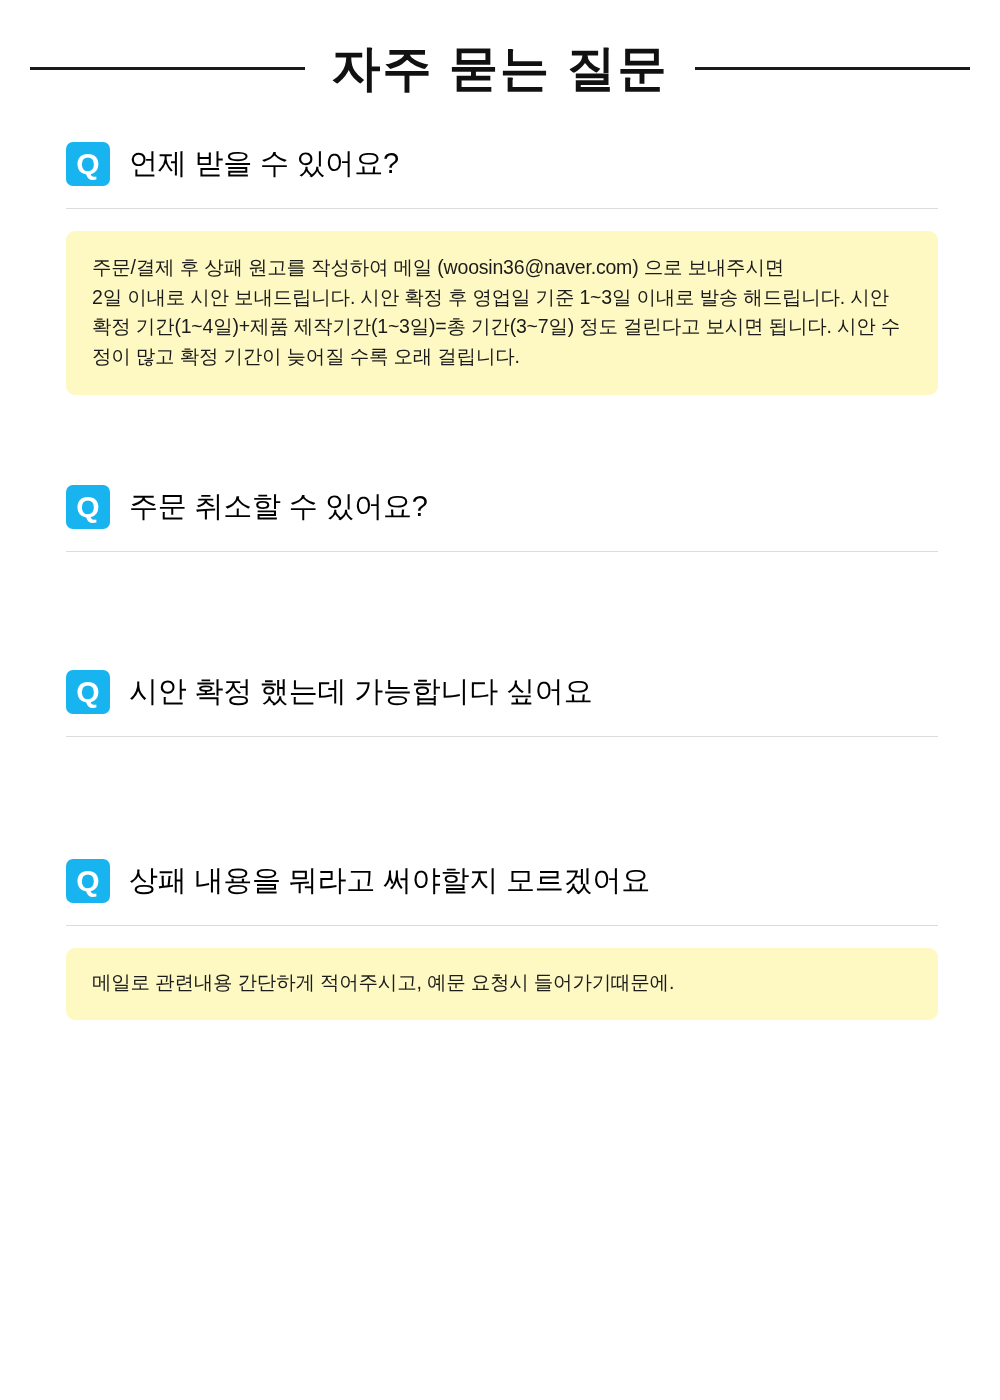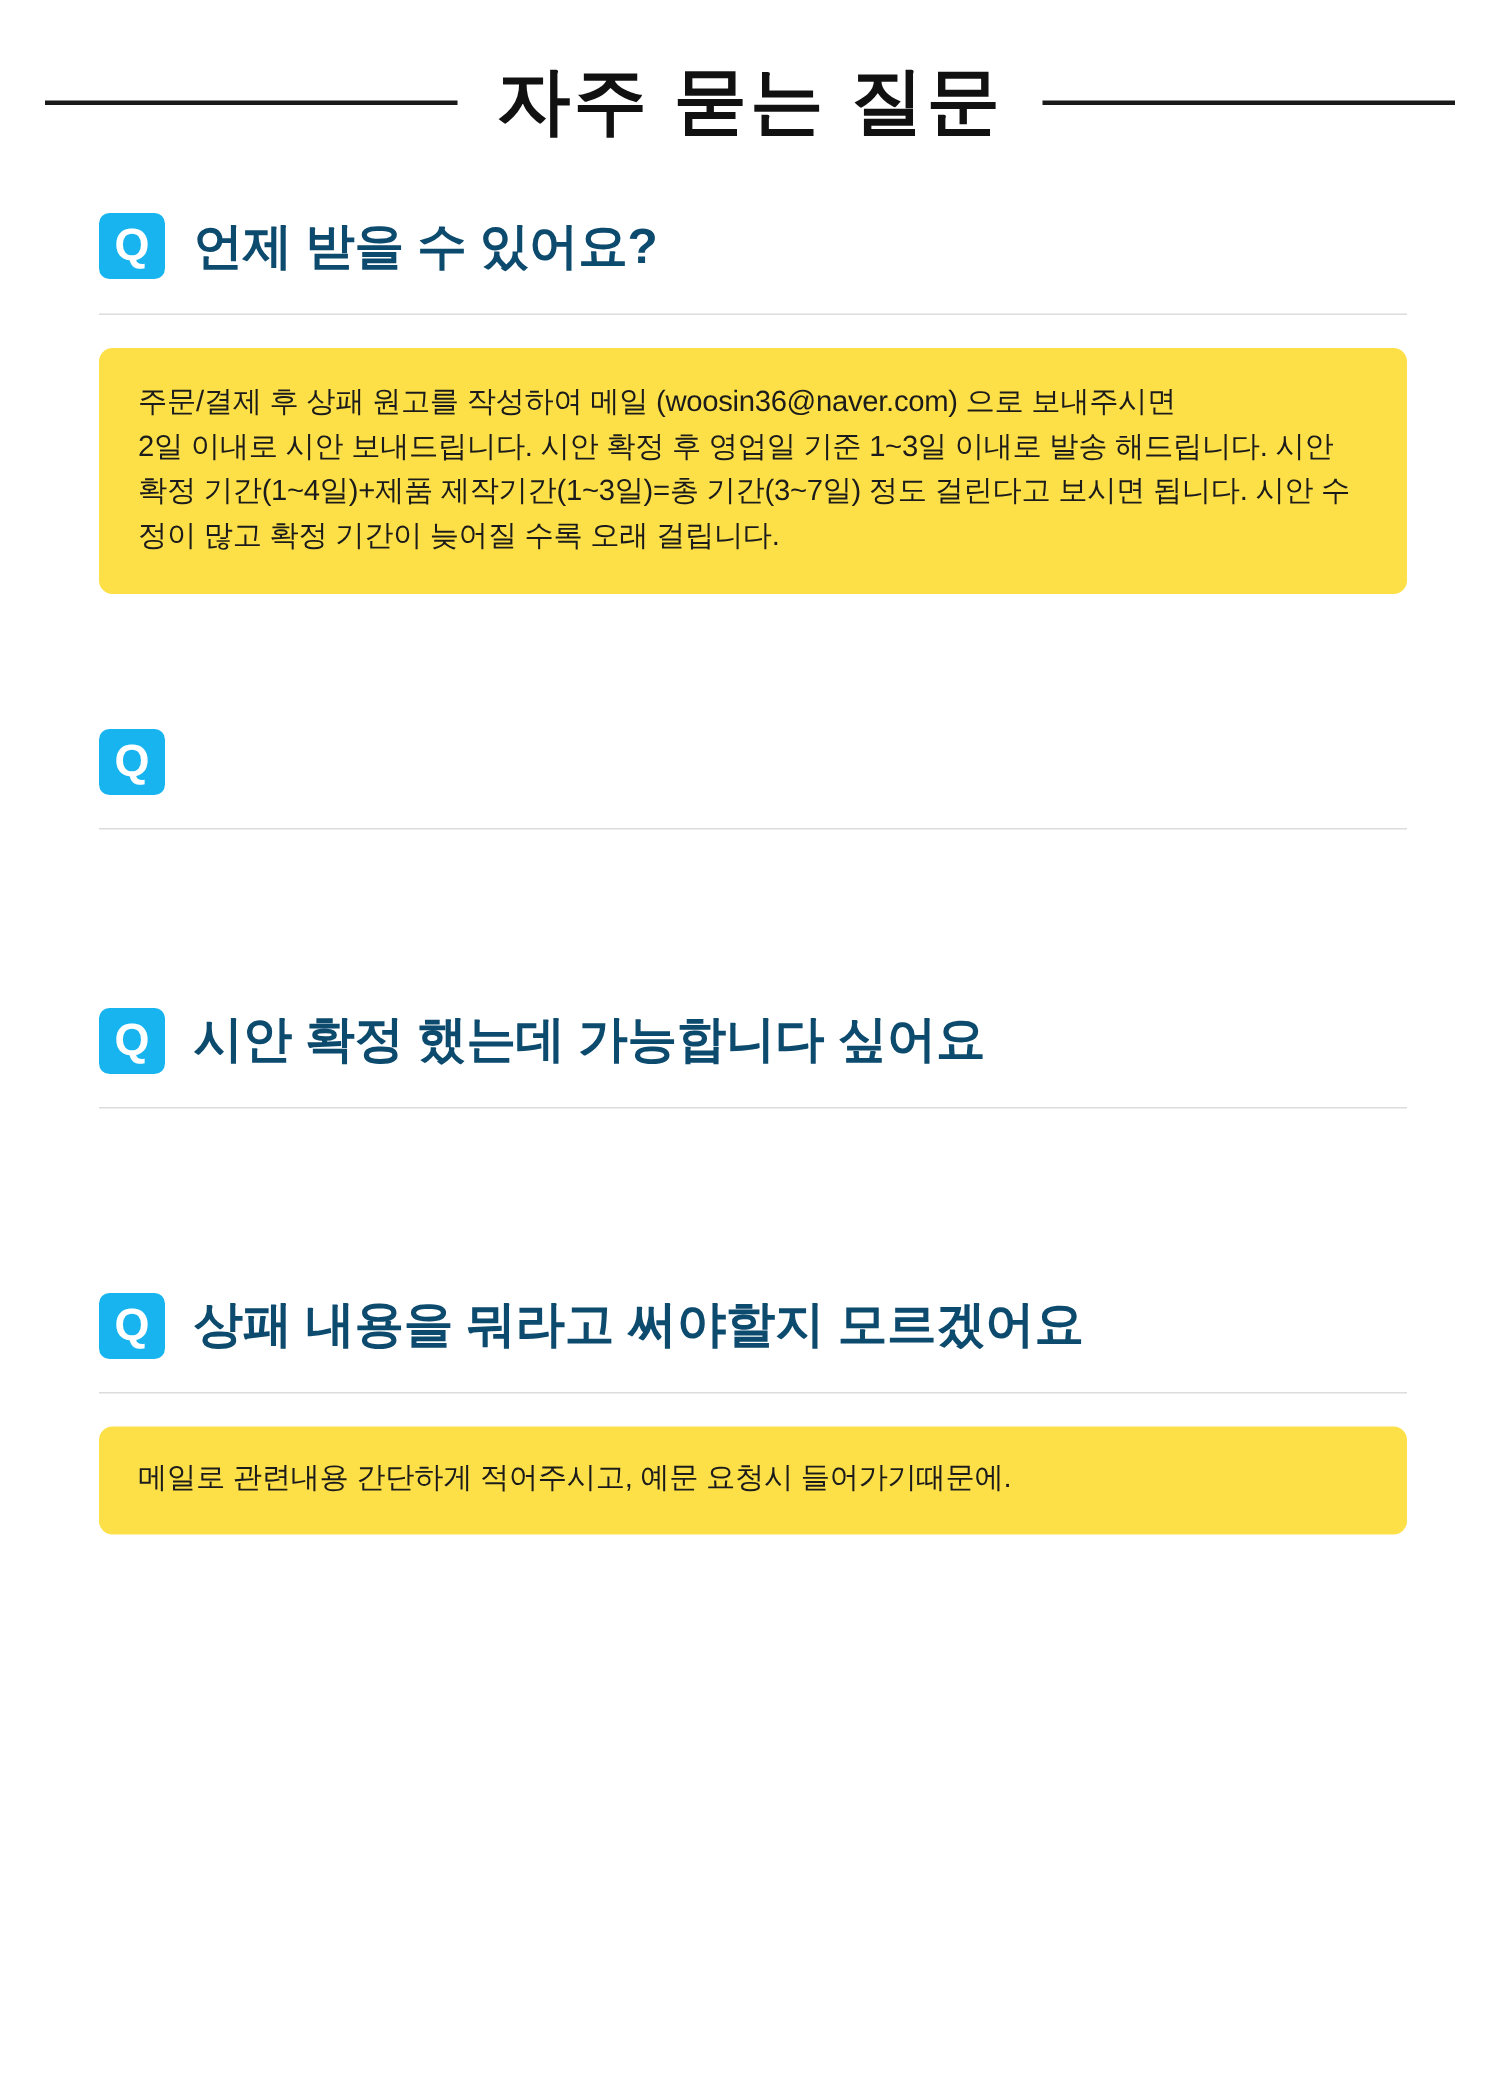--- a/index.html
+++ b/index.html
@@ -66,35 +66,35 @@
     border-radius: 7px;
     color: #ffffff;
     font-size: 30px;
     font-weight: bold;
     display: flex;
     align-items: center;
     justify-content: center;
     line-height: 1;
   }
   .q-text {
-    font-size: 33px;
-    font-weight: bold;
-    color: #0c4a6e;
+    font-size: 29px;
+    font-weight: normal;
+    color: #000000;
     letter-spacing: -0.2px;
   }
 
   .divider {
     height: 1px;
     background: #dcdcdc;
     margin-top: 22px;
   }
 
   .answer {
     margin-top: 22px;
-    background: #fde047;
+    background: #fef9c3;
     border-radius: 9px;
     padding: 22px 26px 24px 26px;
     font-size: 19.5px;
     line-height: 1.52;
     color: #1b1b1b;
     letter-spacing: -0.2px;
     white-space: pre-line;
   }
   .answer.compact {
     padding-top: 20px;
@@ -127,20 +127,21 @@
       <div class="divider"></div>
       <div class="answer">주문/결제 후 상패 원고를 작성하여 메일 (woosin36@naver.com) 으로 보내주시면
 2일 이내로 시안 보내드립니다. 시안 확정 후 영업일 기준 1~3일 이내로 발송 해드립니다. 시안 확정 기간(1~4일)+제품 제작기간(1~3일)=총 기간(3~7일) 정도 걸린다고 보시면 됩니다. 시안 수정이 많고 확정 기간이 늦어질 수록 오래 걸립니다.</div>
     </div>
 
     <div class="gap-1"></div>
 
     <div class="faq-item">
       <div class="q-row">
         <div class="q-badge">Q</div>
+        <div class="q-text">주문 취소할 수 있어요?</div>
       </div>
       <div class="divider"></div>
     </div>
 
     <div class="gap-2"></div>
 
     <div class="faq-item">
       <div class="q-row">
         <div class="q-badge">Q</div>
         <div class="q-text">시안 확정 했는데 가능합니다 싶어요</div>

